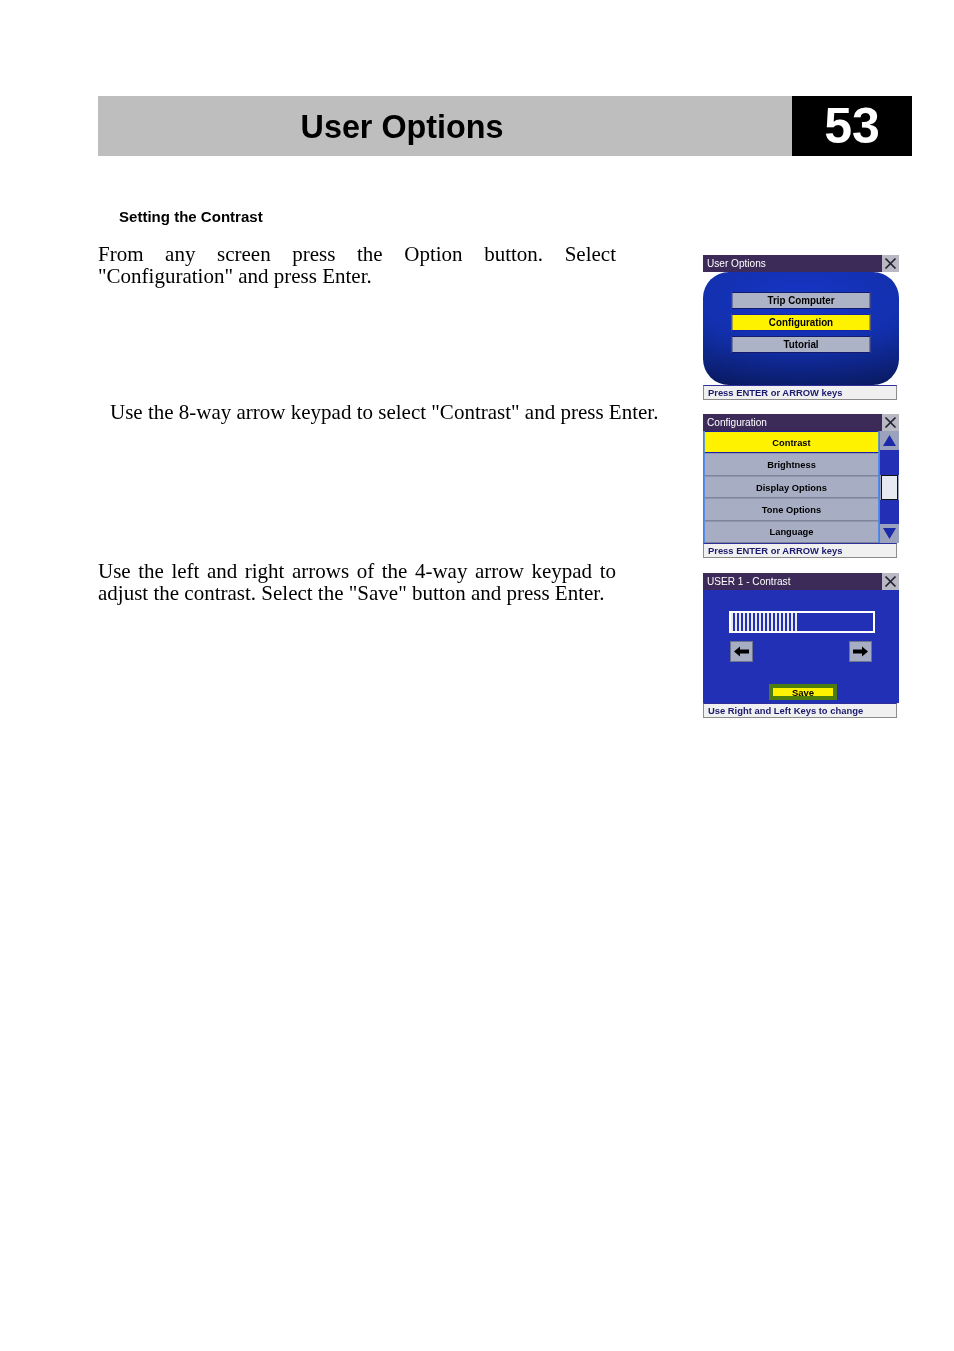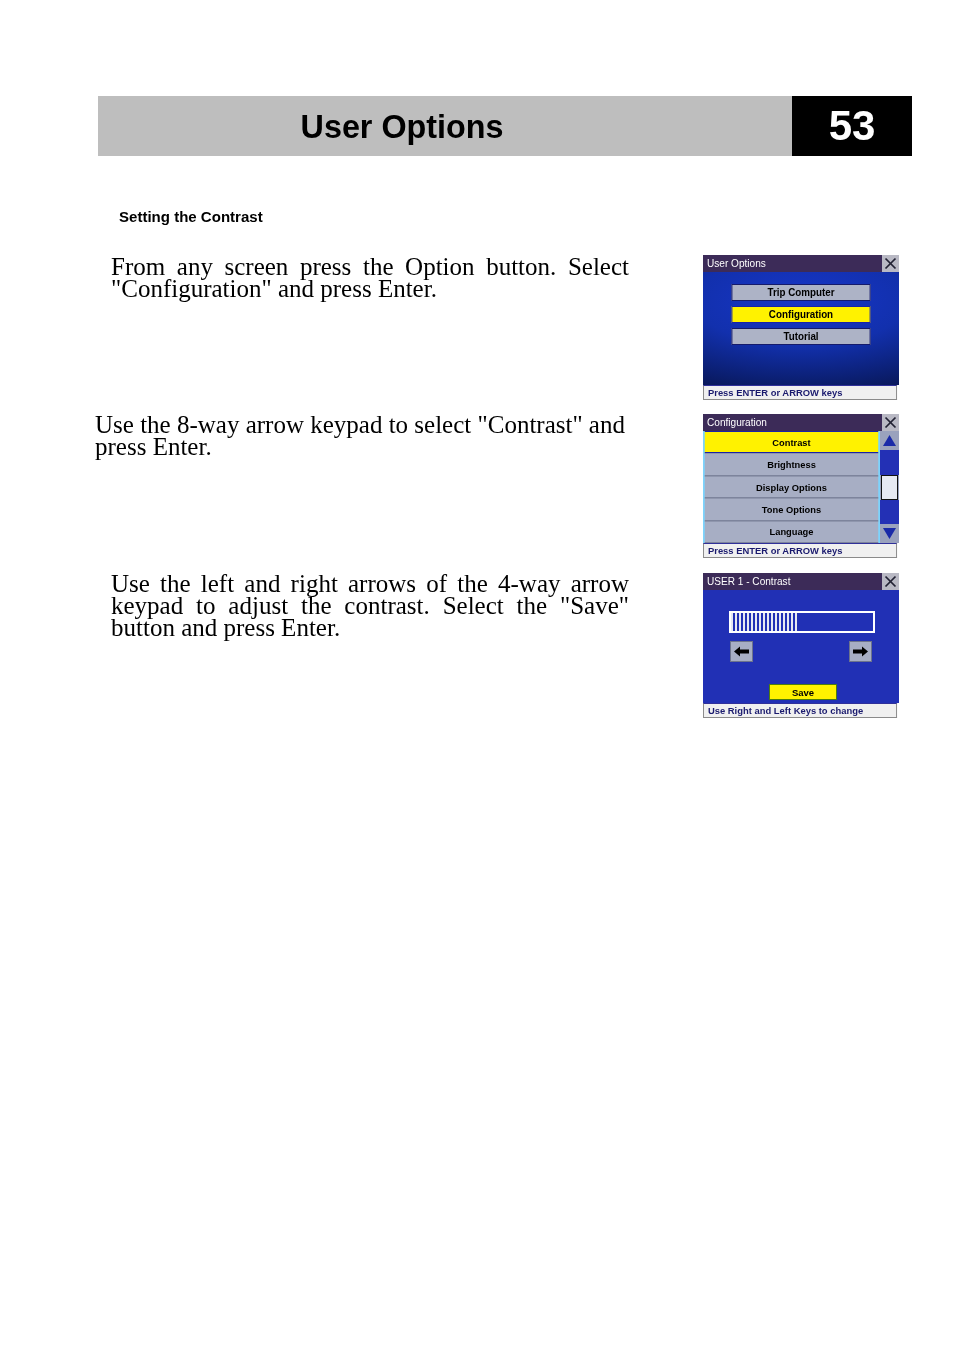--- a/index.html
+++ b/index.html
@@ -44,21 +44,21 @@
   .header-page {
     width: 120px;
     background: #000000;
     display: flex;
     align-items: center;
     justify-content: center;
   }
   .header-page-num {
     font-family: "Liberation Sans", sans-serif;
     font-weight: bold;
-    font-size: 42px;
+    font-size: 50px;
     color: #ffffff;
   }
 
   
   .content {
     position: absolute;
     left: 98px;
     top: 208px;
     width: 560px;
     margin-left: 21px;
@@ -67,30 +67,30 @@
     font-family: "Liberation Sans", sans-serif;
     font-weight: bold;
     font-size: 15.5px;
     color: #000000;
     margin: 0 0 22px 0;
     transform: scaleX(0.97);
     transform-origin: left center;
   }
   .para {
     font-family: "Liberation Serif", serif;
-    font-size: 25px;
+    font-size: 21px;
     line-height: 22px;
     color: #000000;
     text-align: justify;
-    margin: 13px;
+    margin: 0;
   }
   .para.nojust { text-align: left; }
 
   .para-block-1 { position: absolute; left: 98px; top: 243px; width: 518px; }
-  .para-block-2 { position: absolute; left: 82px; top: 401px; width: 560px; }
+  .para-block-2 { position: absolute; left: 110px; top: 401px; width: 560px; }
   .para-block-3 { position: absolute; left: 98px; top: 560px; width: 518px; }
 
   
   .device {
     position: absolute;
     width: 196px;
     font-family: "Liberation Sans", sans-serif;
     box-sizing: border-box;
   }
   .device-1 { left: 703px; top: 255px; }
@@ -130,22 +130,23 @@
   }
 
   
   .body-gradient {
     height: 113px;
     background:
       radial-gradient(ellipse 130% 95% at 50% 25%, #1736c8 0%, #1230ad 42%, #0b1f72 75%, #081244 100%);
     display: flex;
     flex-direction: column;
     align-items: center;
-    padding-top: 12px;
-    box-sizing: border-box;
+    padding-top: 20px;
+    box-sizing: border-box;
+    border-radius: 26px;
   }
   .opt-btn {
     width: 142px;
     height: 17px;
     margin-bottom: 5px;
     background: #adb3c6;
     border: 1px solid #151b6b;
     color: #000000;
     font-size: 10px;
     font-weight: bold;
@@ -174,21 +175,21 @@
     box-sizing: border-box;
     white-space: nowrap;
     transform: scaleX(0.99);
     transform-origin: left center;
   }
 
   
   .list-wrap {
     display: flex;
     height: 112px;
-    background: #7dd3fc;
+    background: #3b82f6;
   }
   .list-col {
     flex: 1 1 auto;
     display: flex;
     flex-direction: column;
   }
   .list-item {
     flex: 1 1 0;
     background: #a7aec4;
     border-top: 1px solid #8f96ad;
@@ -279,21 +280,21 @@
   }
   .arrow-left  { left: 27px;  top: 51px; }
   .arrow-right { left: 146px; top: 51px; }
   .save-btn {
     position: absolute;
     left: 66px;
     top: 94px;
     width: 68px;
     height: 16px;
     background: #fff200;
-    border: 1px solid #4d7c0f;
+    border: 4px solid #4d7c0f;
     box-sizing: border-box;
     color: #000000;
     font-size: 9.5px;
     font-weight: bold;
     display: flex;
     align-items: center;
     justify-content: center;
   }
 </style>
 </head>

